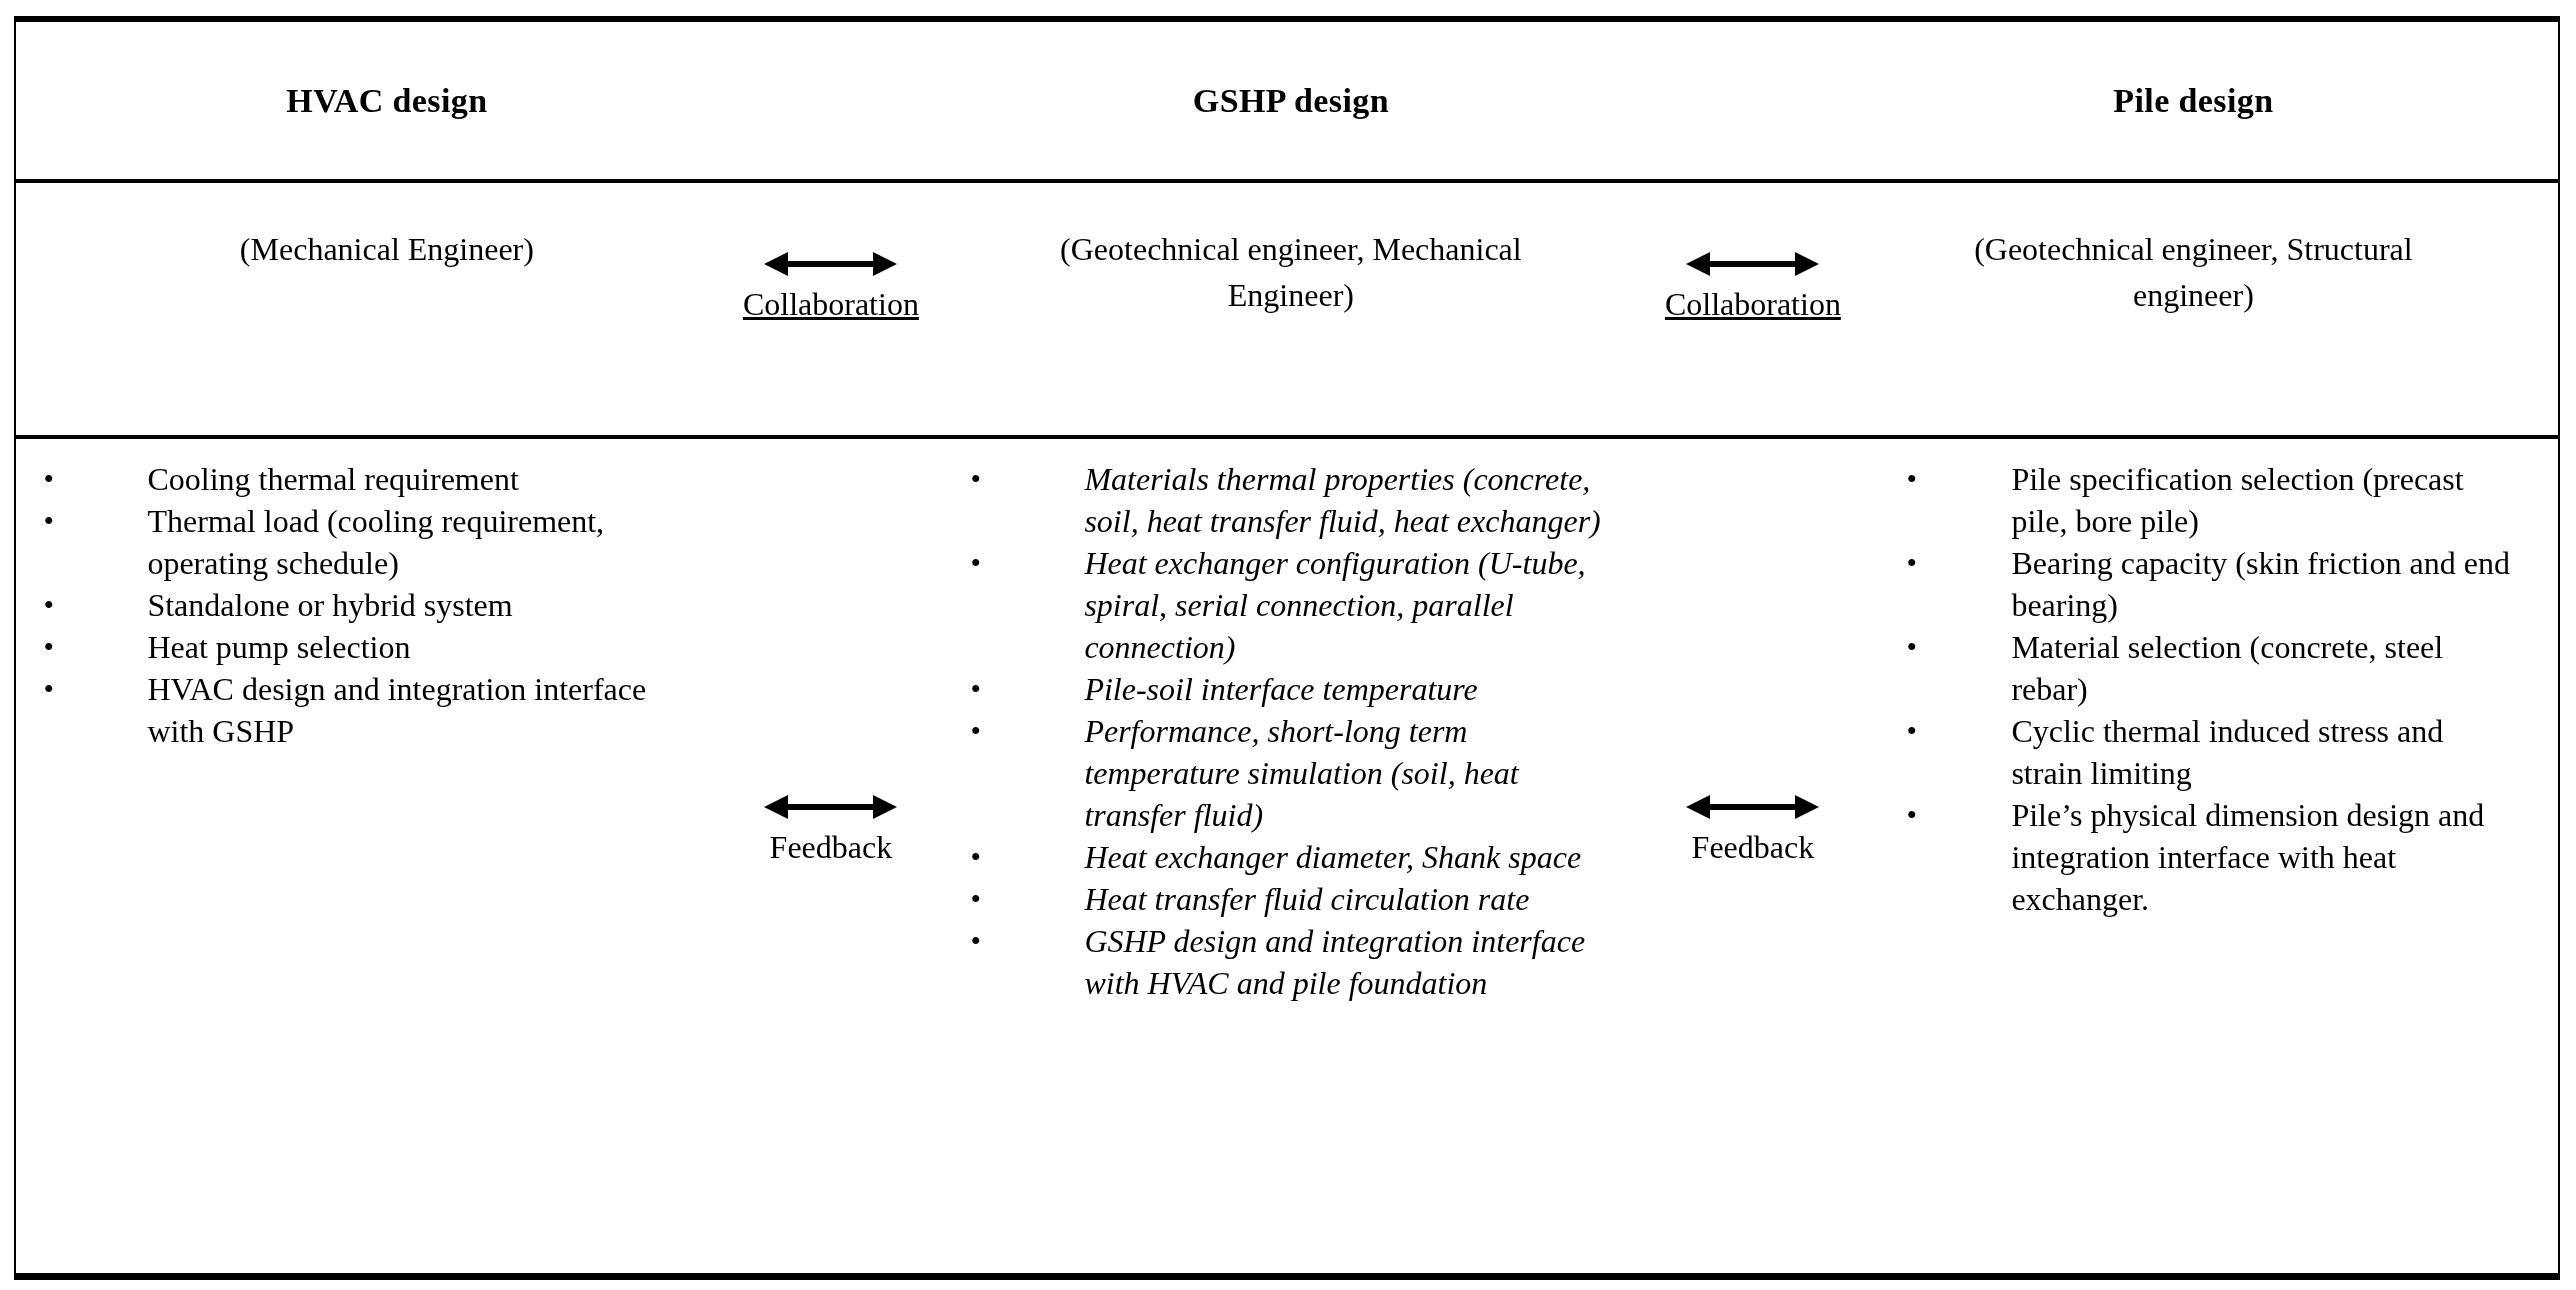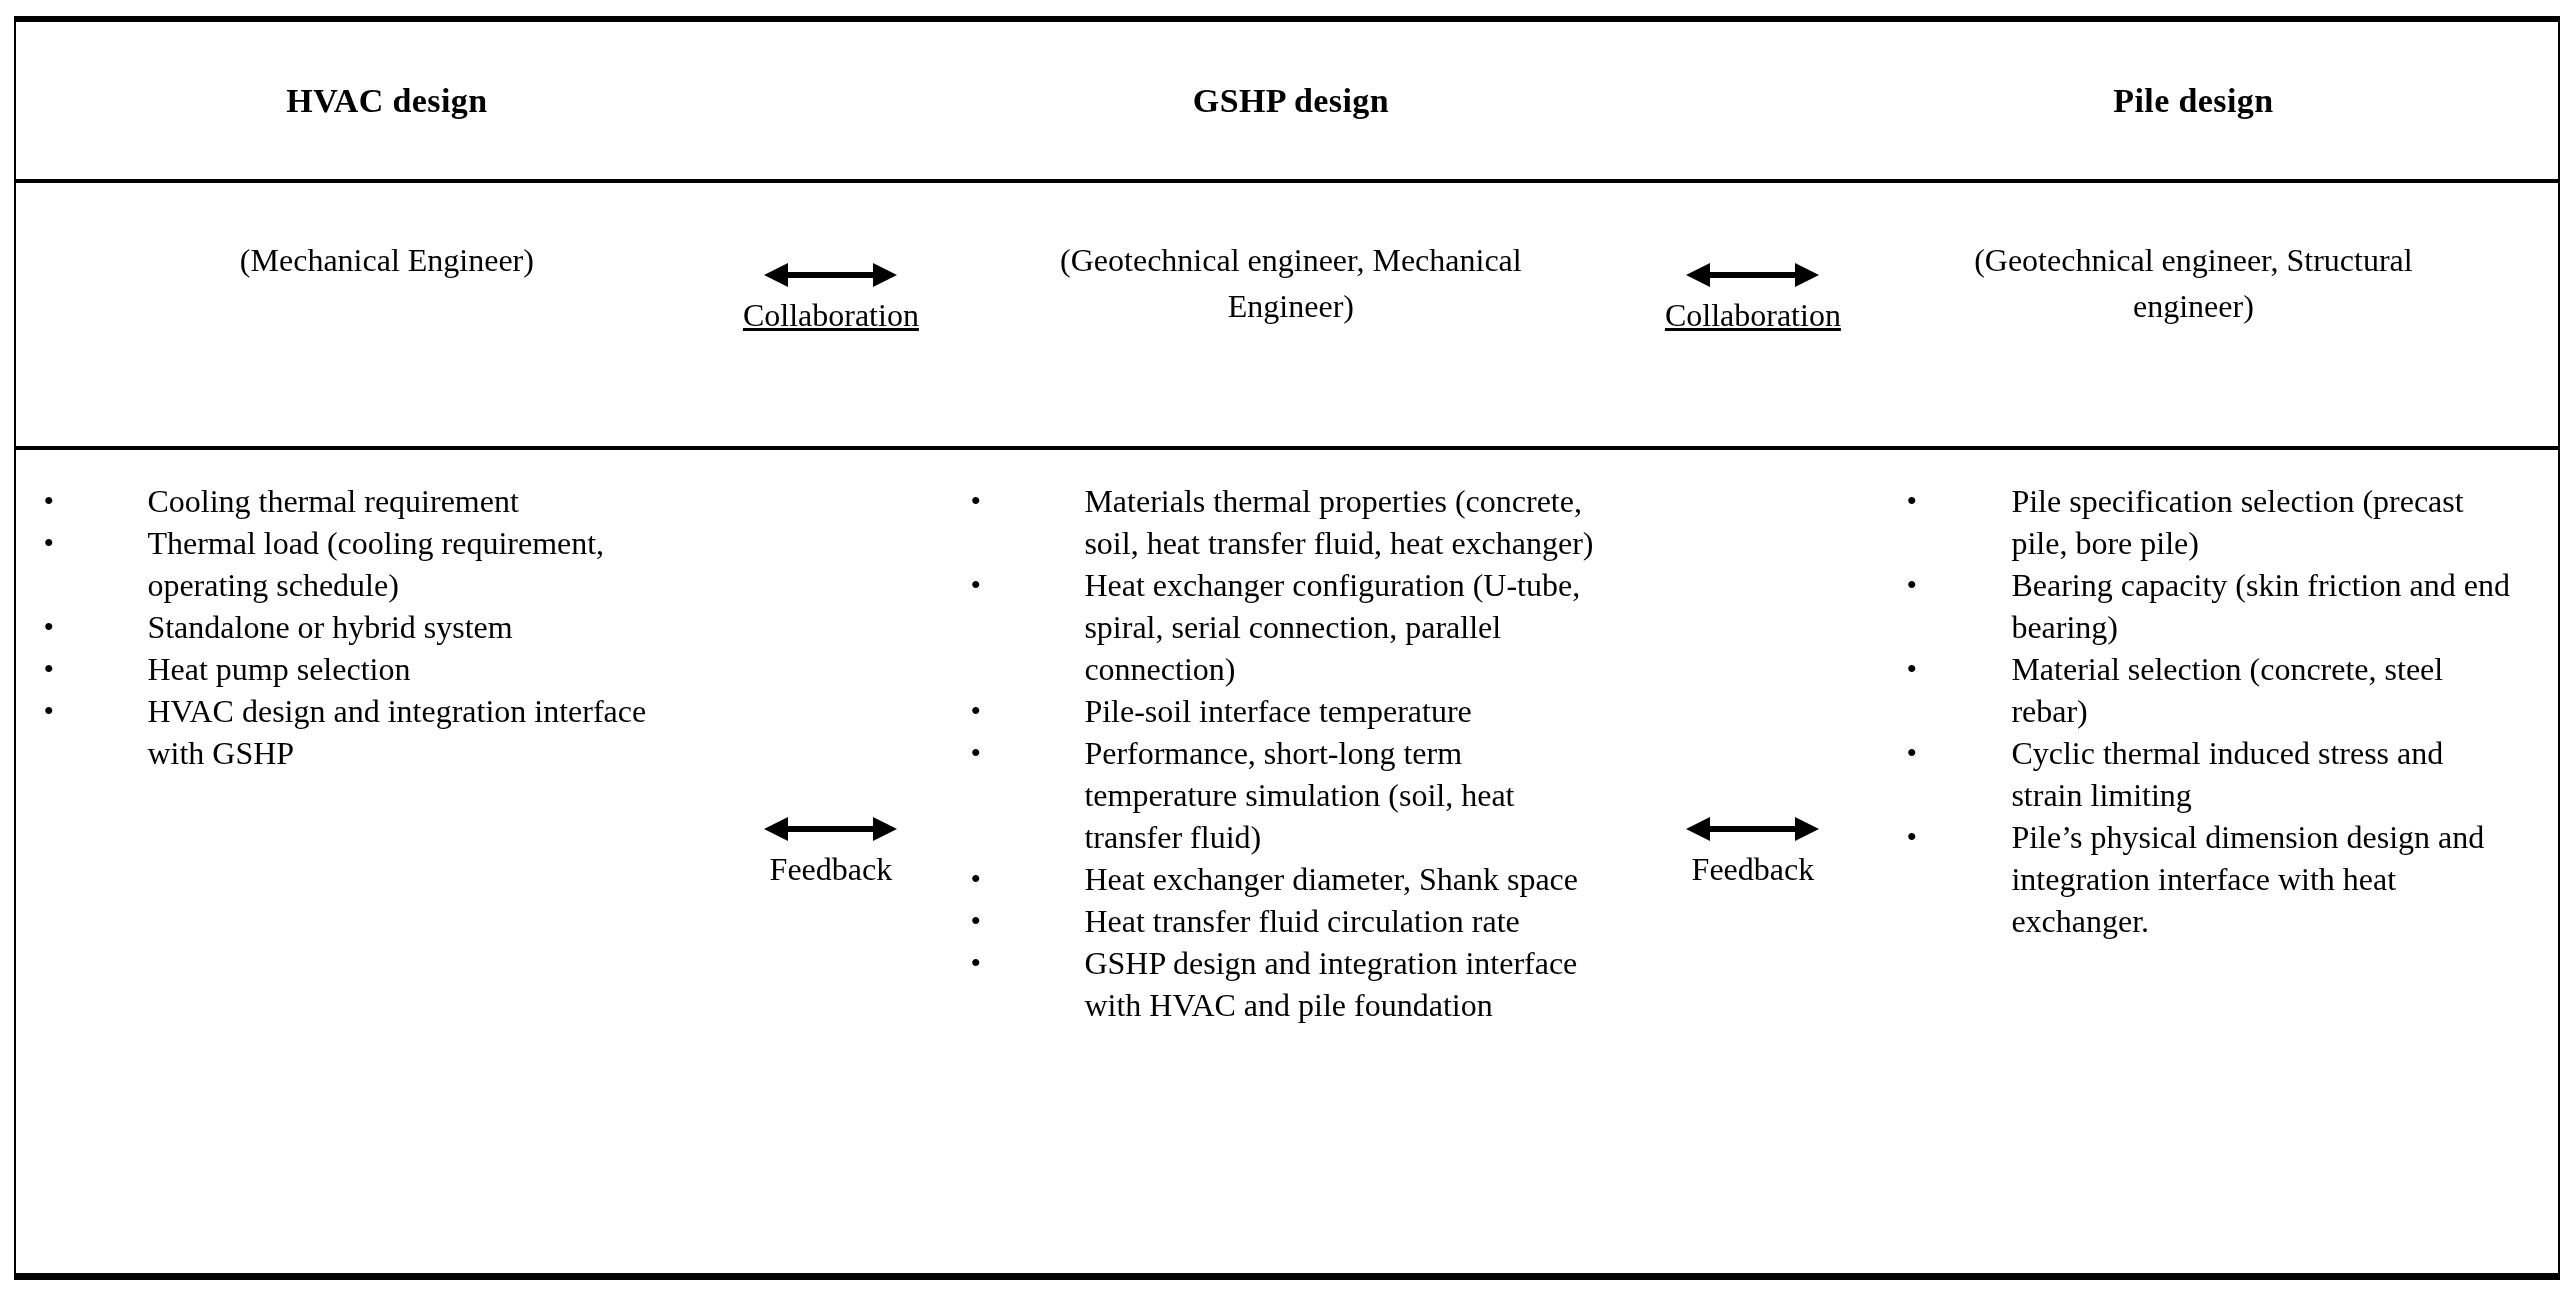--- a/index.html
+++ b/index.html
@@ -21,21 +21,20 @@
     left: 14.4px;
     top: 16px;
     width: 2546px;
     height: 1264px;
     box-sizing: border-box;
     border: 2.2px solid #000;
     border-top-width: 6.5px;
     border-bottom-width: 7.2px;
     display: flex;
     flex-direction: column;
-    gap: 11px;
   }
   .grid {
     display: grid;
     grid-template-columns: 741px 147px 773px 151px 1fr;
   }
   .row-header {
     height: 157px;
     border-bottom: 4.3px solid #000;
     align-items: center;
   }
@@ -119,21 +118,21 @@
     content: "\2022";
     font-size: 30px;
   }
   .list-1 li { grid-template-columns: 131px 1fr; }
   .list-2 li { grid-template-columns: 180px 1fr; }
   .list-3 li { grid-template-columns: 183px 1fr; }
   .list-1 li::before { padding-left: 27px; }
   .list-2 li::before { padding-left: 66px; }
   .list-3 li::before { padding-left: 78px; }
   .list-1 .item-text { max-width: 507px; }
-  .list-2 .item-text { max-width: 521px; }
+  .list-2 .item-text { max-width: 521px; font-style: italic; }
   .list-3 .item-text { max-width: 507px; }
 </style>
 </head>
 <body>
 
 <div class="page">
   <div class="table">
 
     <div class="grid row-header">
       <div class="c1">

